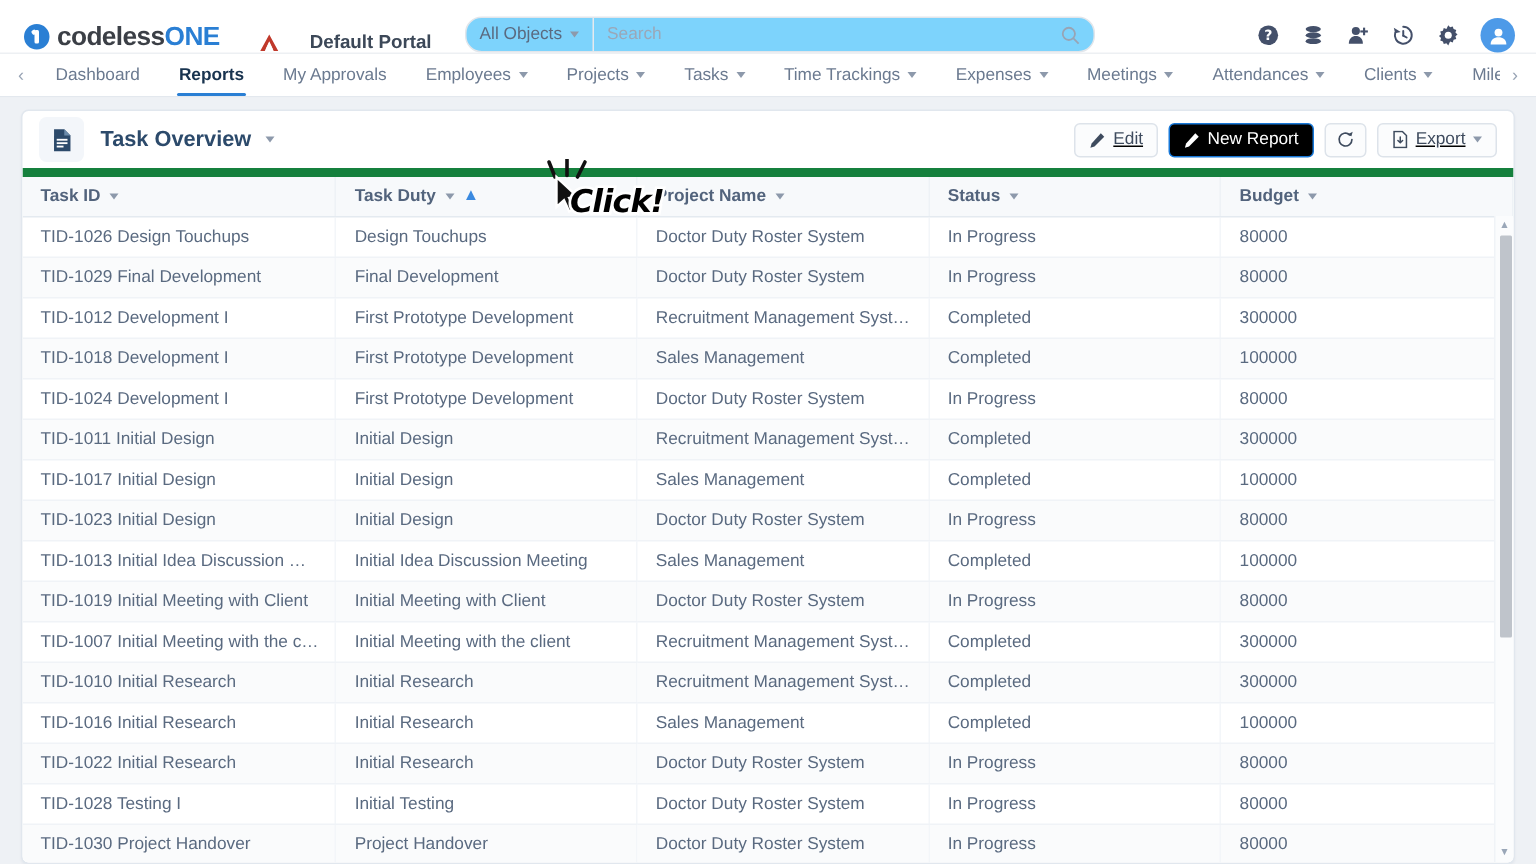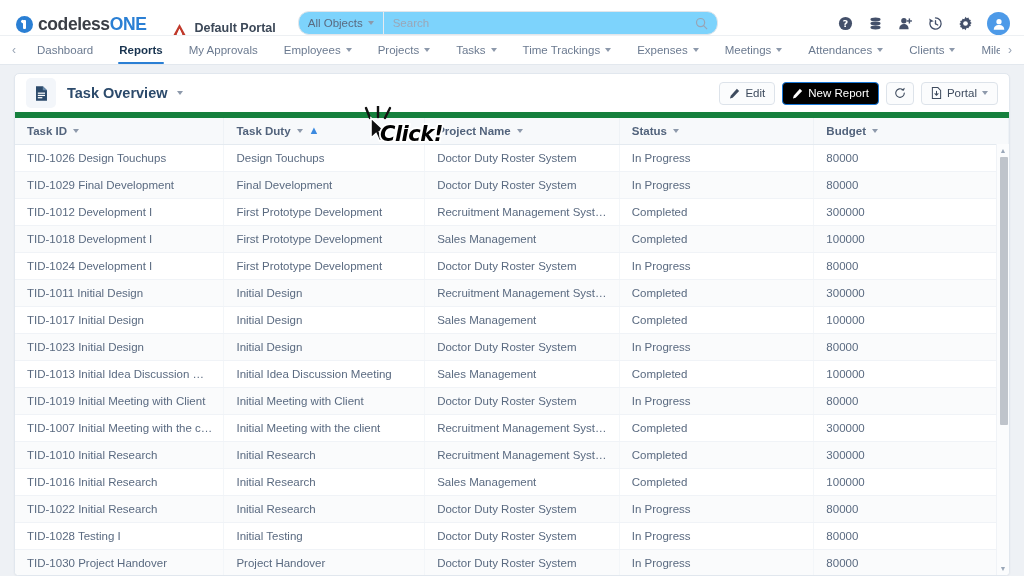--- a/index.html
+++ b/index.html
@@ -26,21 +26,21 @@
     width: 2.5px; height: 9px; background: #fff; border-radius: 1px;
   }
   .logo-mark::before {
     content: ""; position: absolute; left: 4.5px; top: 4px;
     width: 3px; height: 2.5px; background: #fff; transform: rotate(-38deg); border-radius: 1px;
   }
   .logo-text { font-size: 17.5px; font-weight: bold; letter-spacing: -0.4px; white-space: nowrap; }
   .logo-text .a { color: #3b3f46; }
   .logo-text .b { color: #2a7fd4; }
 
-  .portal { display: flex; align-items: center; gap: 7px; margin-right: 22px; }
+  .portal { display: flex; align-items: center; gap: 19px; margin-right: 22px; }
   .portal-icon { width: 15px; height: 13px; flex: none; }
   .portal-name { font-size: 12.5px; color: #3c4858; font-weight: bold; white-space: nowrap; }
 
   .searchwrap {
     flex: 1; max-width: 420px; height: 24px; border: 1px solid #e2e6eb; border-radius: 11px;
     display: flex; align-items: center; background: #7dd3fc;
   }
   .all-objects {
     display: flex; align-items: center; gap: 5px; padding: 0 9px; height: 100%;
     border-right: 1px solid #e6eaee; font-size: 11.5px; color: #5a6a80; white-space: nowrap;
@@ -92,21 +92,21 @@
   }
   .cardhead {
     height: 44px; flex: none; display: flex; align-items: center; padding: 0 11px;
     border-bottom: 6px solid #15803d;
   }
   .doc-badge {
     width: 30px; height: 30px; border-radius: 5px; background: #f3f6fa;
     display: flex; align-items: center; justify-content: center; margin-right: 11px; flex: none;
   }
   .card-title { font-size: 14.5px; color: #2c4a6b; font-weight: bold; margin-right: 9px; white-space: nowrap; }
-  .head-actions { margin-left: auto; display: flex; align-items: center; gap: 7px; }
+  .head-actions { margin-left: auto; display: flex; align-items: center; gap: 7px; text-decoration: underline; }
   .btn {
     height: 23px; border: 1px solid #dde3ea; border-radius: 4px; background: #fbfcfd;
     display: flex; align-items: center; gap: 5px; padding: 0 9px;
     font-size: 11.5px; color: #3e4b5e; white-space: nowrap;
   }
   .btn.primary { background: #000000; border-color: #1878d8; color: #fff; }
   .btn.icononly { padding: 0 7px; }
 
   
   .tablewrap { flex: 1; position: relative; min-height: 0; overflow: hidden; background: #fff; }
@@ -316,21 +316,21 @@
             <svg width="12" height="12" viewBox="0 0 14 14">
                 <path d="M12 7 A5 5 0 1 1 10.2 3.2" fill="none" stroke="#3e4b5e" stroke-width="1.3" stroke-linecap="round"></path>
                 <path d="M12.6 1 L11.6 4.4 L8.2 3.4 Z" fill="#3e4b5e"></path>
               </svg>
           </div>
           <div class="btn">
             <svg width="11" height="12" viewBox="0 0 12 13">
                 <path d="M1.5 .6 h6 L10.5 3.6 V12.4 H1.5 Z" fill="none" stroke="#3e4b5e" stroke-width="1.1"></path>
                 <path d="M6 4.6 v4.2 M4.3 7.2 L6 8.9 L7.7 7.2" stroke="#3e4b5e" stroke-width="1.1" fill="none" stroke-linecap="round"></path>
               </svg>
-            <span>Portal</span>
+            <span>Export</span>
             <span class="caret"></span>
           </div>
         </div>
       </div>
 
       <div class="tablewrap">
         <table>
           <colgroup>
               <col class="col1">
               <col class="col2">

